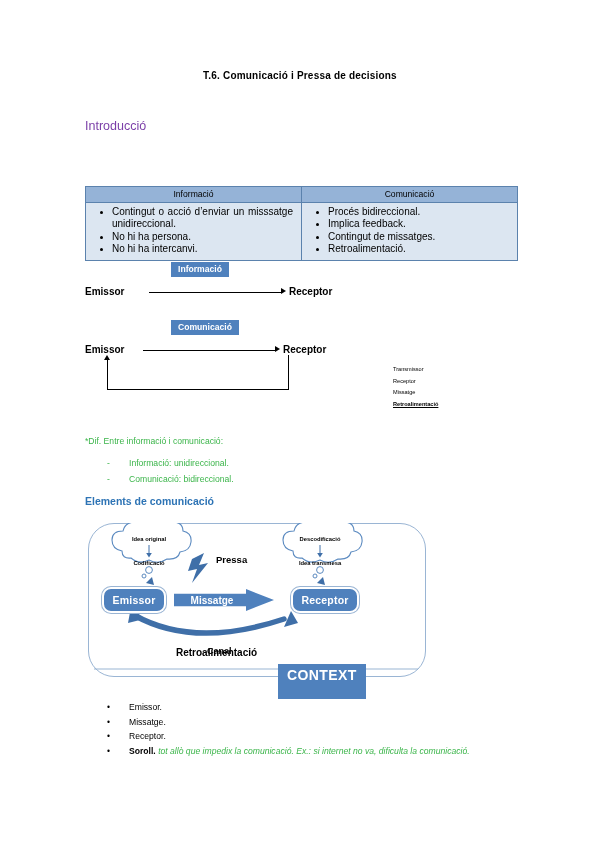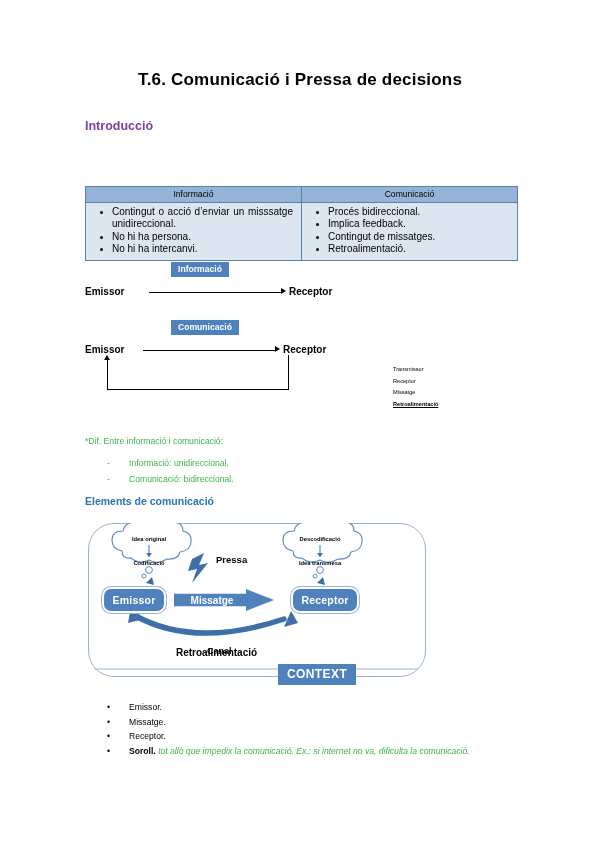--- a/index.html
+++ b/index.html
@@ -4,24 +4,24 @@
 <style>
   html,body{margin:0;padding:0;}
   body{
     width:599px;height:848px;background:#ffffff;
     font-family:"Liberation Sans", sans-serif;
     color:#000;overflow:hidden;position:relative;
   }
   .page{position:absolute;left:0;top:0;width:599px;height:848px;}
   .doc-title{
     position:absolute;left:85px;top:70px;width:430px;
-    text-align:center;font-size:17px;font-weight:bold;letter-spacing:.2px;color:#000;
+    text-align:center;font-size:10px;font-weight:bold;letter-spacing:.2px;color:#000;
   }
   .h-intro{
-    position:absolute;left:85px;top:119px;font-size:12.5px;font-weight:bold;color:#7B3FA8;
+    position:absolute;left:85px;top:119px;font-size:12.5px;font-weight:normal;color:#7B3FA8;
   }
   .def-par{
     position:absolute;left:85px;top:148px;width:434px;
     font-size:8.6px;line-height:12.5px;text-align:justify;color:#000;
   }
   
   .cmp-table{
     position:absolute;left:85px;top:186px;width:433px;
     border-collapse:collapse;table-layout:fixed;
   }
@@ -96,21 +96,21 @@
     position:absolute;left:128px;top:31px;font-size:9.5px;font-weight:bold;color:#000;
   }
   .canal-lbl{
     position:absolute;left:119px;top:96px;font-size:9px;font-weight:bold;color:#000;margin-top:27px;
   }
   .retro-lbl{
     position:absolute;left:88px;top:124px;font-size:10px;font-weight:bold;color:#000;
   }
   .ctx-badge{
     position:absolute;left:190px;top:141px;background:#4f81bd;color:#fff;
-    font-size:12px;font-weight:bold;padding:3px 9px 4px;letter-spacing:.4px;
+    font-size:14px;font-weight:bold;padding:3px 9px 16px;letter-spacing:.4px;
   }
   .cloud-txt{
     position:absolute;text-align:center;font-size:5.8px;font-weight:bold;color:#000;
     line-height:8px;white-space:nowrap;
   }
   
   .final-list{
     position:absolute;left:107px;top:700px;width:412px;
     font-size:8.6px;line-height:14.6px;color:#000;
   }

